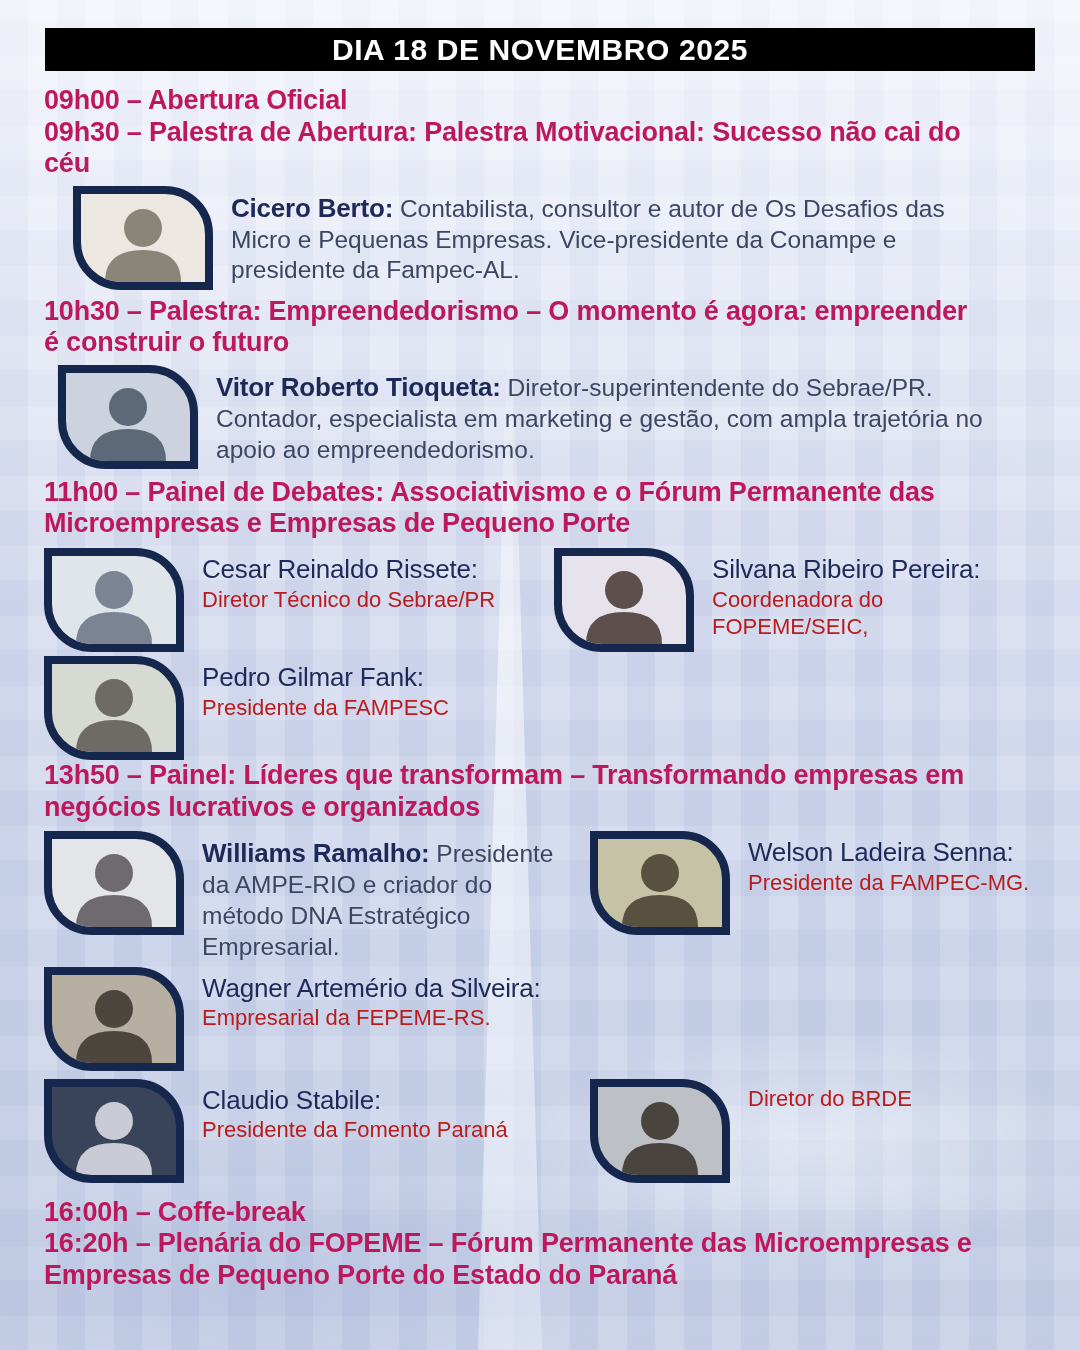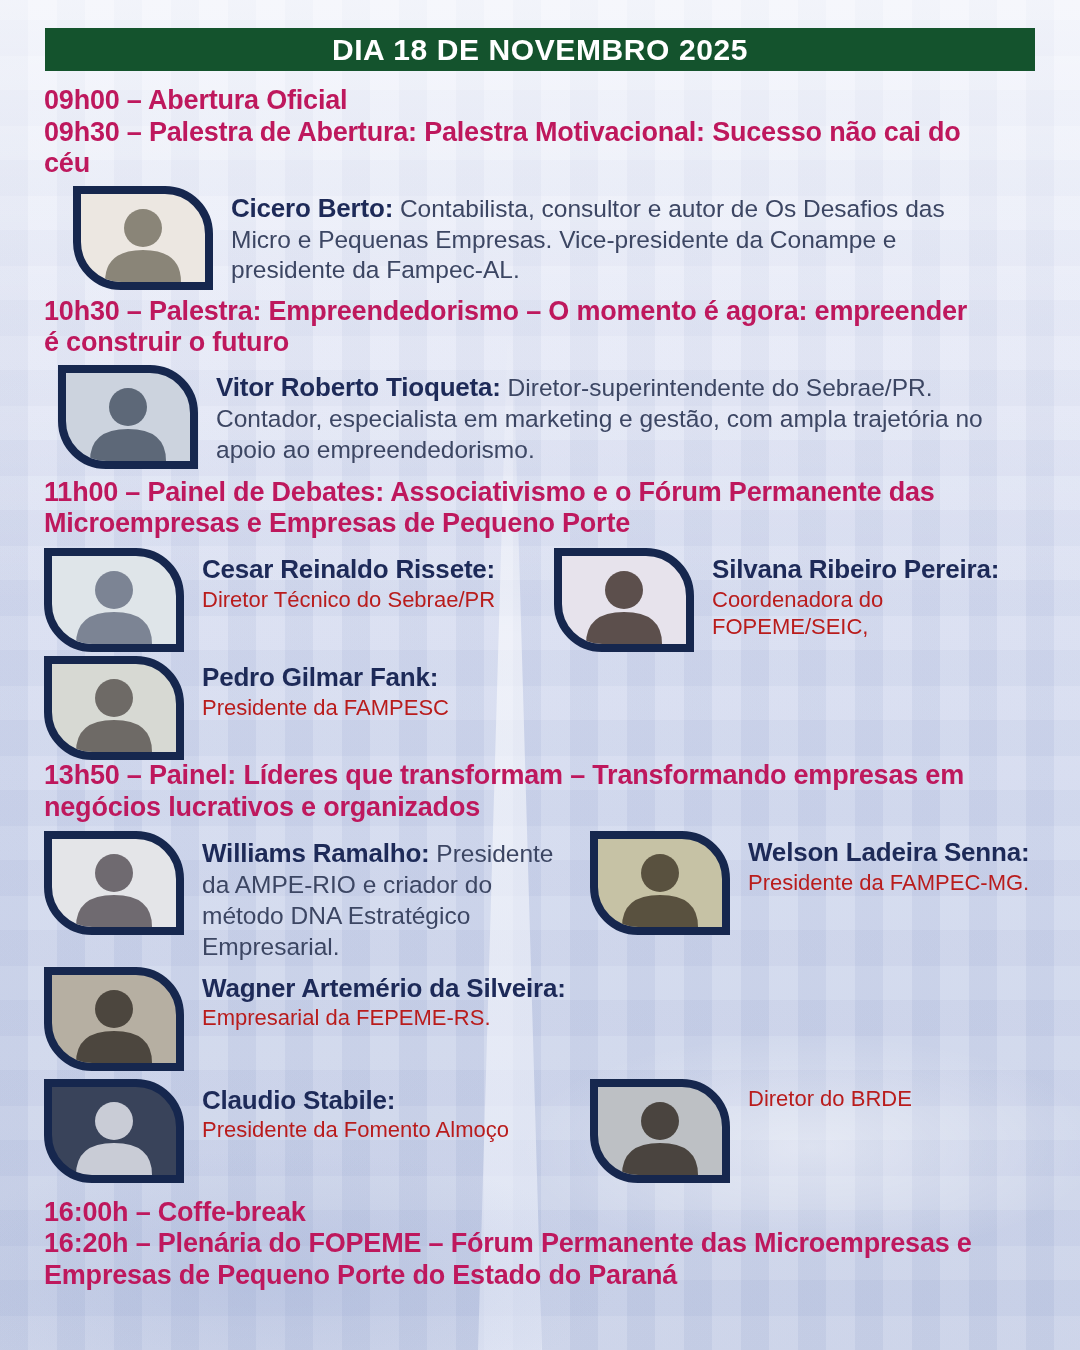--- a/index.html
+++ b/index.html
@@ -56,37 +56,37 @@
     flex:0 0 auto;
     width:124px;height:88px;
     border:8px solid #16274e;
     border-radius:0 48px 0 48px;
     overflow:hidden;position:relative;
     background:#e8e8ee;
   }
   .photo svg{position:absolute;left:0;top:0;width:100%;height:100%;}
 
   .sp-text{padding-top:6px;}
-  .sp-name{color:#1d2a58;font-weight:700;font-size:26px;line-height:1.22;letter-spacing:-0.2px;}
+  .sp-name{color:#1d2a58;font-weight:400;font-size:26px;line-height:1.22;letter-spacing:-0.2px;}
   .sp-desc{color:#b91c1c;font-size:22px;line-height:1.25;}
   .inline-text p{margin:0;color:#3c4663;font-size:24.5px;line-height:1.26;}
   .inline-text b{color:#1d2a58;font-weight:800;font-size:26px;letter-spacing:-0.2px;}
   .wmax770{max-width:776px;} .wmax800{max-width:806px;} .wmax360{max-width:352px;}
 </style>
 </head>
 <body>
 
 <div class="poster">
   <div class="bg-city"></div>
   <div class="bg-tower"></div>
   <div class="bg-haze"></div>
 
   <div class="content">
 
-    <div class="title-bar" style="background: #14532d;">
+    <div class="title-bar" style="background: #000000;">
       <span>DIA 18 DE NOVEMBRO 2025</span>
     </div>
 
     <div class="h mt14">09h00 – Abertura Oficial</div>
     <div class="h">09h30 – Palestra de Abertura: Palestra Motivacional: Sucesso não cai do céu</div>
 
     <div class="row mt6">
       <div class="cell">
         <div class="photo" style="background: rgb(236, 231, 225);">
           <svg viewBox="0 0 124 88">
@@ -207,21 +207,21 @@
     <div class="row mt8">
       <div class="cell cell-l545">
         <div class="photo" style="background: rgb(57, 67, 90);">
           <svg viewBox="0 0 124 88">
               <circle cx="62" cy="34" r="19" fill="#c9ccd6"></circle>
               <path d="M24 88 Q24 56 62 56 Q100 56 100 88 Z" fill="#c9ccd6"></path>
             </svg>
         </div>
         <div class="sp-text">
           <div class="sp-name">Claudio Stabile:</div>
-          <div class="sp-desc">Presidente da Fomento Almoço</div>
+          <div class="sp-desc">Presidente da Fomento Paraná</div>
         </div>
       </div>
       <div class="cell cell-r">
         <div class="photo" style="background: rgb(189, 192, 196);">
           <svg viewBox="0 0 124 88">
               <circle cx="62" cy="34" r="19" fill="#4a443f"></circle>
               <path d="M24 88 Q24 56 62 56 Q100 56 100 88 Z" fill="#4a443f"></path>
             </svg>
         </div>
         <div class="sp-text">

